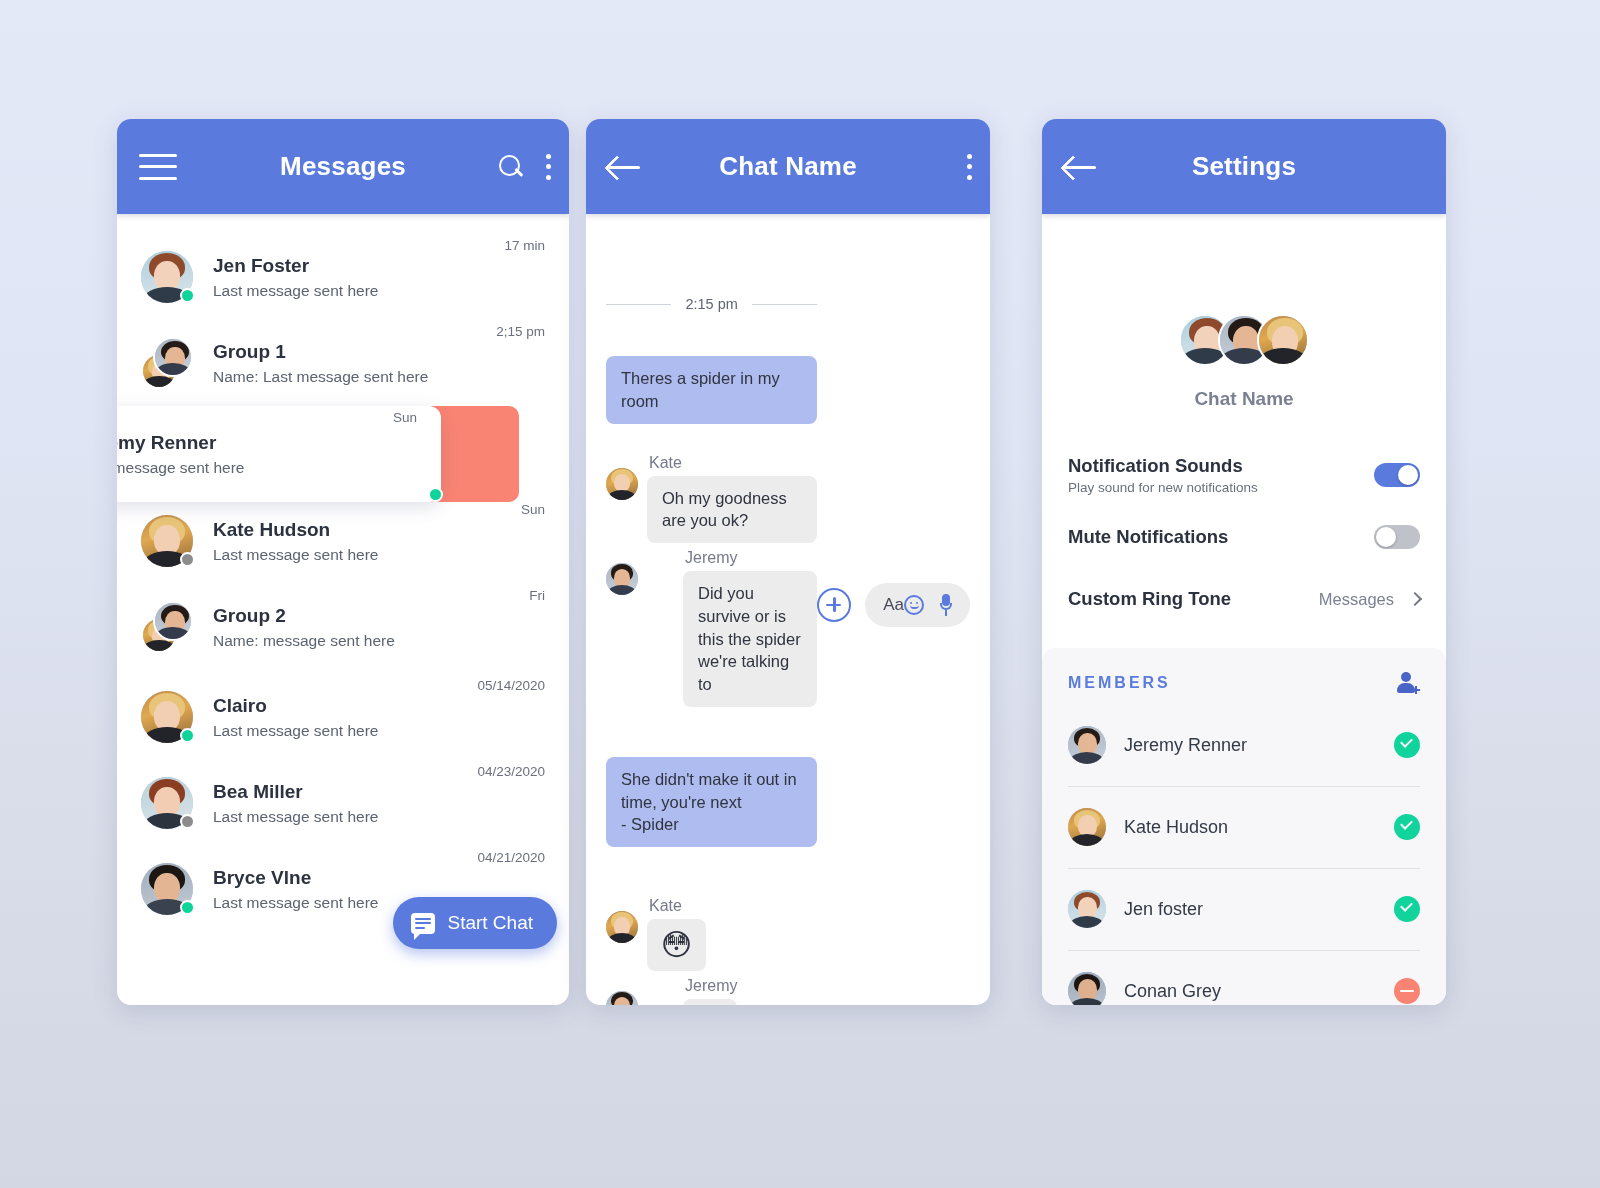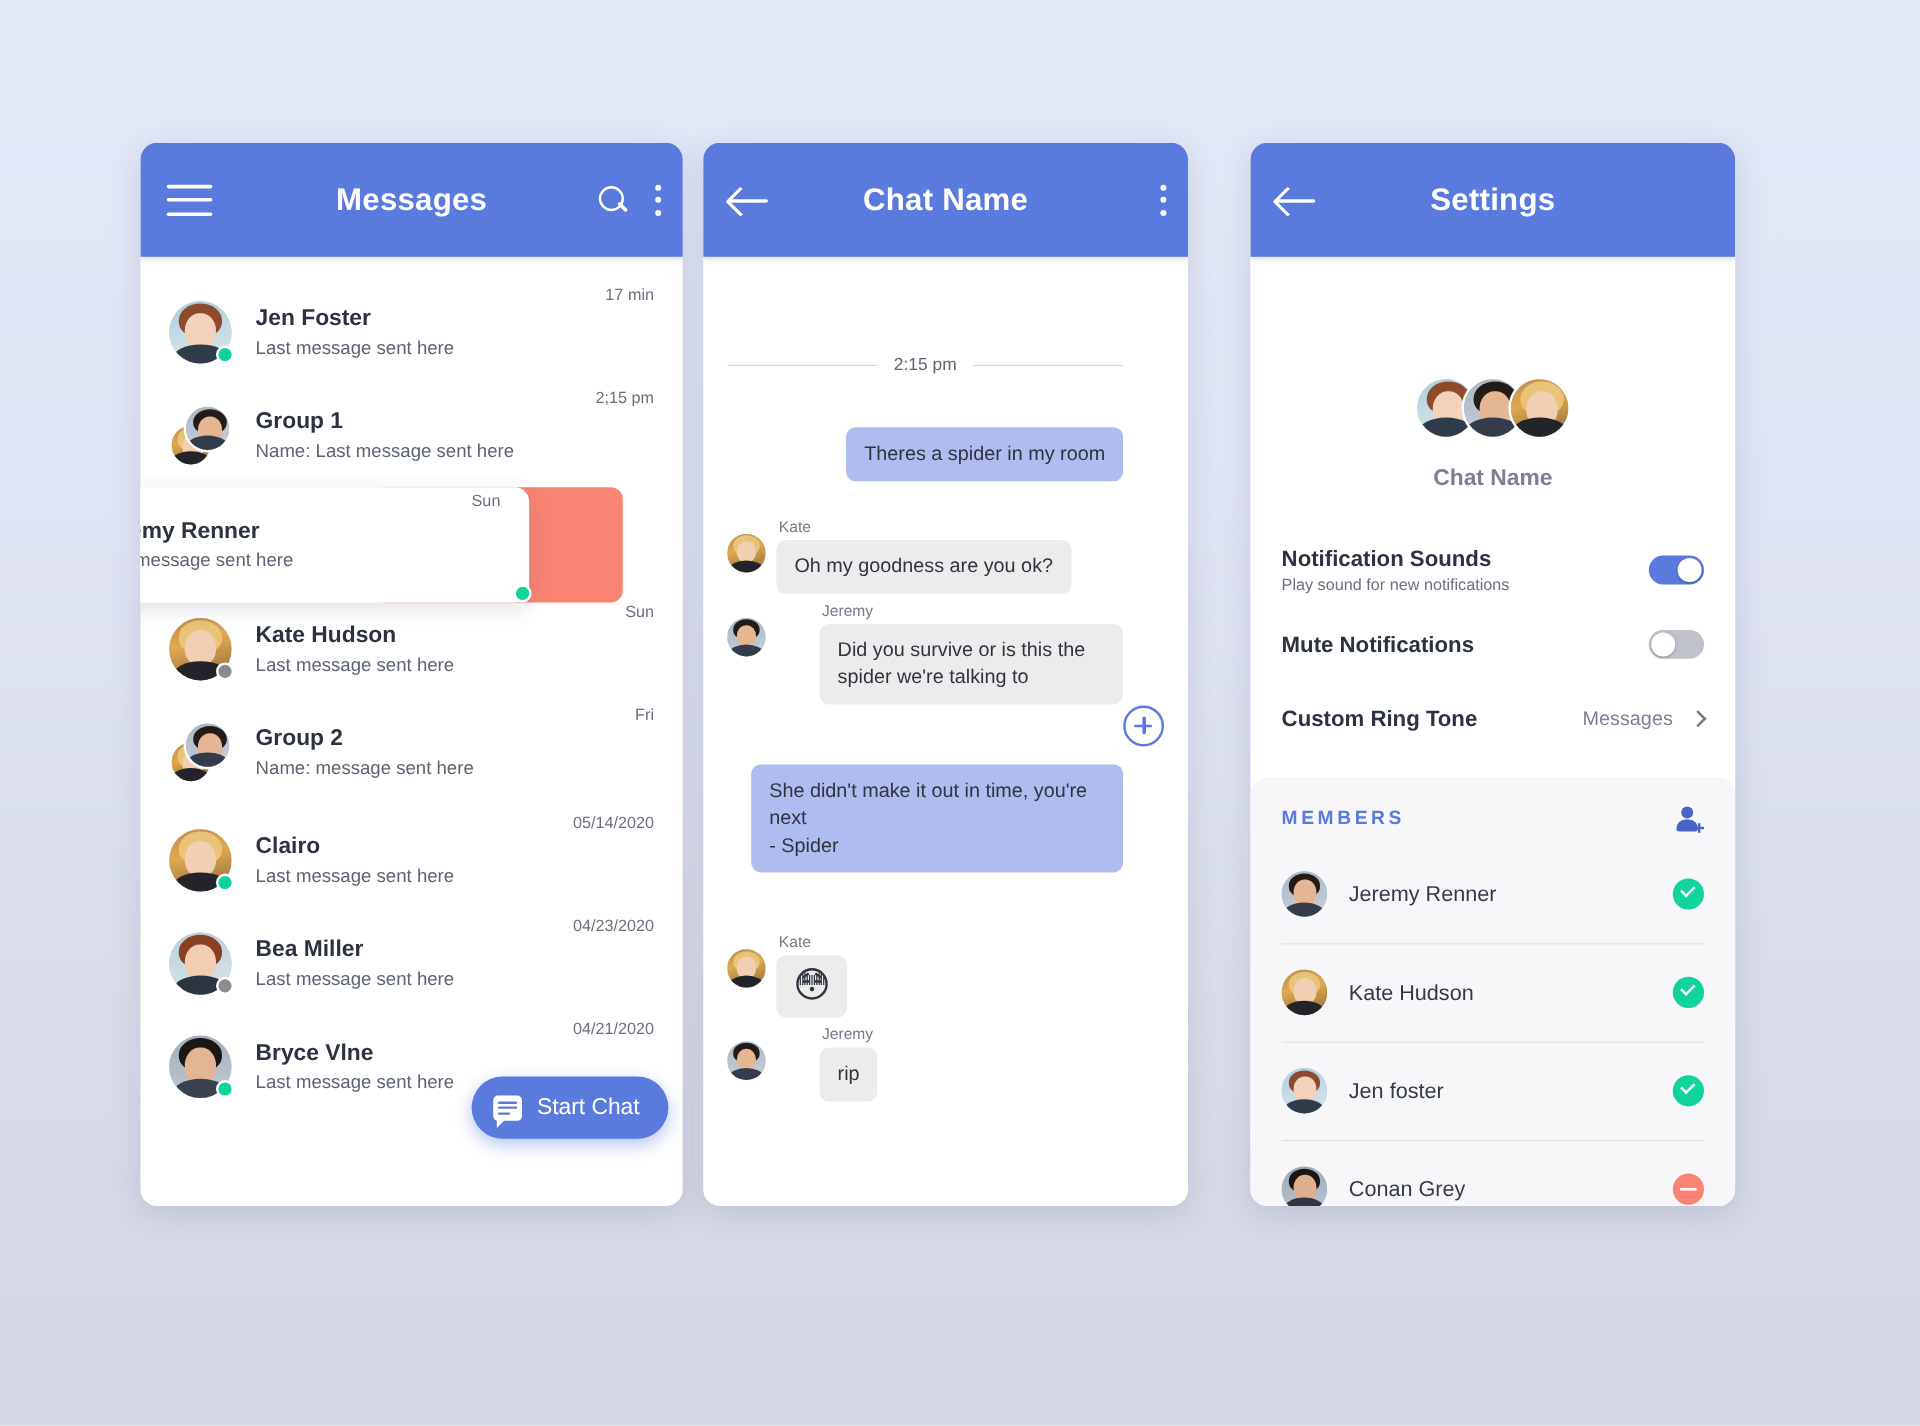--- a/index.html
+++ b/index.html
@@ -157,21 +157,21 @@
   .chatbody { height: calc(100% - 95px); display:flex; flex-direction:row; padding: 0 20px; }
   .chat-scroll { flex:1; overflow:hidden; padding-top: 82px; }
   .timesep { display:flex; align-items:center; gap:14px; margin-bottom: 44px; }
   .timesep .ln { flex:1; height:1px; background:#cfd3dd; }
   .timesep .tx { font-size:14.5px; color:#5e6472; }
 
   .row-out { display:flex; justify-content:flex-end; margin-bottom: 8px; }
   .row-in  { display:flex; align-items:flex-start; margin-bottom: 6px; }
   .row-in .av { width:32px; height:32px; margin-right:9px; margin-top:14px; flex:none; }
   .in-col { display:flex; flex-direction:column; }
-  .sender { font-size:13px; color:#76798a; margin-bottom:4px; margin-left:2px; }
+  .sender { font-size:16px; color:#76798a; margin-bottom:4px; margin-left:2px; }
 
   .bub { border-radius:8px; padding: 11px 15px; font-size:16.5px; line-height:1.38; max-width:310px; }
   .bub.out { background:#afbcef; color:#2f3440; }
   .bub.in  { background:#ececec; color:#2f3440; }
   .bub.emoji { font-size:30px; padding: 10px 14px; line-height:1.05; }
   .mb-lg { margin-bottom: 30px; }
   .mb-xl { margin-bottom: 50px; gap: 36px; }
 
   .composer { display:flex; align-items:center; gap:14px; padding: 12px 0 22px 0; }
   .plus { width:34px; height:34px; border:2.5px solid #5a7bdd; border-radius:50%; position:relative; flex:none; cursor:pointer; }
@@ -483,20 +483,33 @@
             </div>
             <div class="in-col">
               <div class="sender">Jeremy</div>
               <div class="bub in">rip</div>
             </div>
           </div>
         </div>
     </div>
     <div class="composer">
       <div class="plus"></div>
+      <div class="inputpill">
+        <span class="ph">Aa</span>
+        <span class="emoji-ic">
+            <span class="e1"></span>
+            <span class="e2"></span>
+            <span class="m"></span>
+          </span>
+        <span class="mic">
+            <span class="cap"></span>
+            <span class="arc"></span>
+            <span class="stm"></span>
+          </span>
+      </div>
     </div>
   </div>
 </div>
 
 <div class="phone" id="phone-settings">
   <div class="appbar">
     <div class="ic backarrow"></div>
     <div class="appbar-title">Settings</div>
   </div>
   <div class="setbody">

